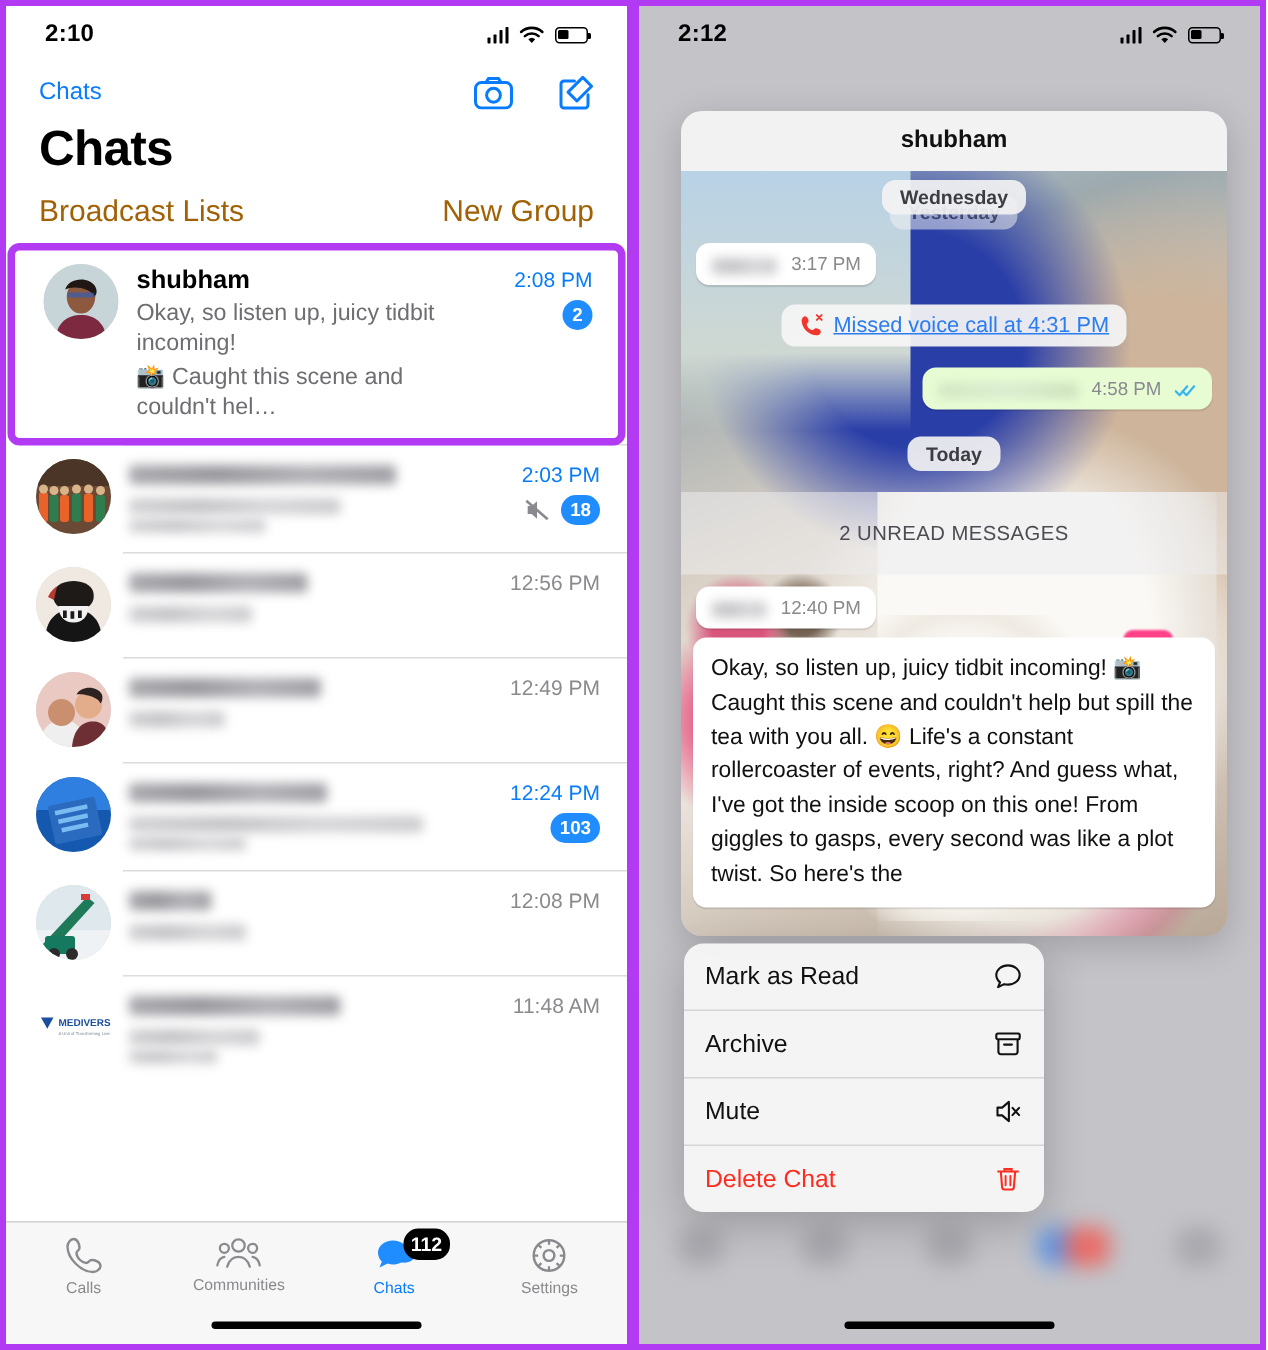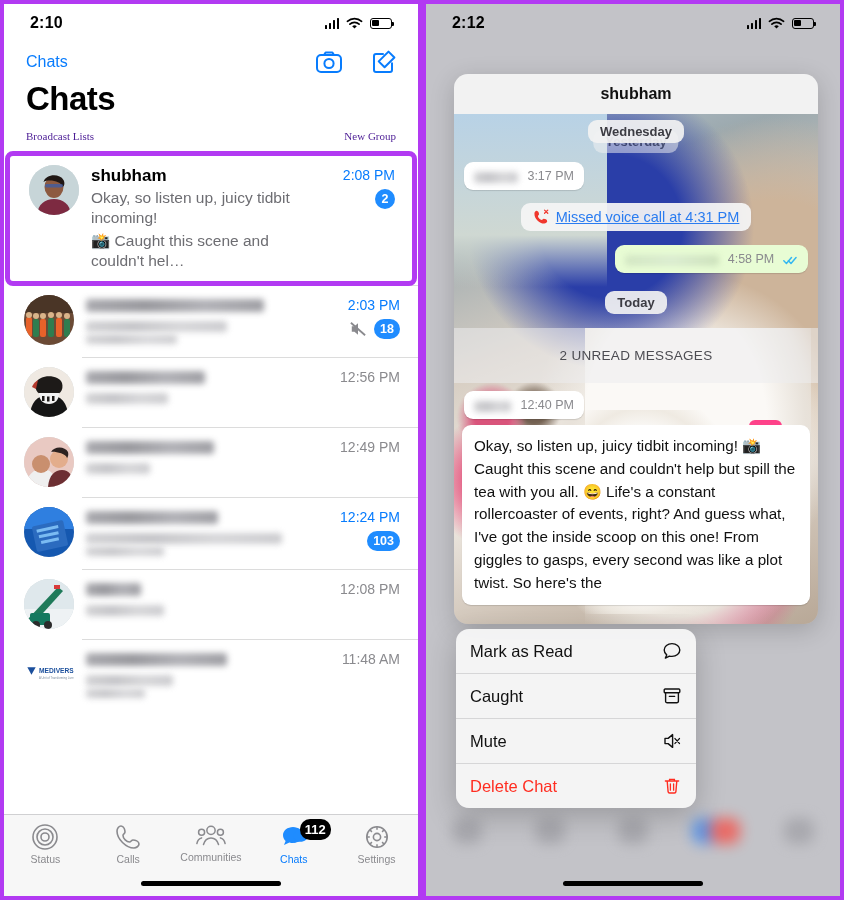--- a/index.html
+++ b/index.html
@@ -45,21 +45,21 @@
 
   
   .nav-top {
     display:flex; align-items:center; justify-content:space-between;
     padding: 6px 22px 0 22px; height: 34px;
   }
   .edit-link { font-size:16px; color:#087cfd; }
   .nav-actions{ display:flex; align-items:center; gap:30px;}
   .big-title { font-size:33px; font-weight:bold; color:#000; padding: 4px 22px 0 22px; letter-spacing:-.5px;}
   .sub-links{ display:flex; justify-content:space-between; padding: 12px 22px 10px 22px;}
-  .sub-links span { font-size:11px; color:#4c1d95;font-family:Liberation Serif, serif; }
+  .sub-links span { font-size:20px; color:#a16207; }
 
   
   .chat-list { position:relative; }
   .chat-row {
     display:flex; align-items:flex-start; gap:12px;
     padding: 10px 18px 10px 20px;
     position:relative; background:#fff;
   }
   .chat-row + .chat-row::before{
     content:""; position:absolute; left:78px; right:0; top:0; height:1px; background:#dcdcdc;
@@ -439,28 +439,20 @@
         <div class="row-right">
           <span class="row-time">11:48 AM</span>
         </div>
       </div>
 
     </div>
 
     <div class="tabbar">
       <div class="tab">
         <svg width="28" height="28" viewBox="0 0 28 28">
-          <circle cx="14" cy="14" r="12" fill="none" stroke="#8a8a8e" stroke-width="1.6"></circle>
-          <circle cx="14" cy="14" r="8" fill="none" stroke="#8a8a8e" stroke-width="1.6"></circle>
-          <circle cx="14" cy="14" r="4" fill="none" stroke="#8a8a8e" stroke-width="1.6"></circle>
-        </svg>
-        <span class="lbl">Status</span>
-      </div>
-      <div class="tab">
-        <svg width="28" height="28" viewBox="0 0 28 28">
           <path d="M7 3c3 0 4 4 4 6 0 1.6-2 2-2 3.4 0 3 3.6 6.6 6.6 6.6 1.4 0 1.8-2 3.4-2 2 0 6 1 6 4 0 2-2.6 4-5 4C12 25 3 16 3 8c0-2.4 2-5 4-5z" fill="none" stroke="#8a8a8e" stroke-width="1.6" stroke-linejoin="round"></path>
         </svg>
         <span class="lbl">Calls</span>
       </div>
       <div class="tab">
         <svg width="32" height="26" viewBox="0 0 34 26">
           <circle cx="17" cy="7" r="4.4" fill="none" stroke="#8a8a8e" stroke-width="1.6"></circle>
           <circle cx="7" cy="9" r="3.2" fill="none" stroke="#8a8a8e" stroke-width="1.6"></circle>
           <circle cx="27" cy="9" r="3.2" fill="none" stroke="#8a8a8e" stroke-width="1.6"></circle>
           <path d="M9 22c1.4-5 4-7 8-7s6.6 2 8 7" fill="none" stroke="#8a8a8e" stroke-width="1.6" stroke-linecap="round"></path>
@@ -574,21 +566,21 @@
     </div>
 
     <div class="ctx-menu">
       <div class="ctx-item">
         <span>Mark as Read</span>
         <svg width="20" height="20" viewBox="0 0 20 20">
           <path d="M10 2.6c4.4 0 7.8 2.9 7.8 6.4 0 3.5-3.4 6.4-7.8 6.4-.9 0-1.8-.1-2.6-.3l-4 2 1.3-3.2c-1.5-1.2-2.5-2.9-2.5-4.9 0-3.5 3.4-6.4 7.8-6.4z" fill="none" stroke="#111" stroke-width="1.4" stroke-linejoin="round"></path>
         </svg>
       </div>
       <div class="ctx-item">
-        <span>Caught</span>
+        <span>Archive</span>
         <svg width="20" height="20" viewBox="0 0 20 20">
           <rect x="2.2" y="3" width="15.6" height="3.8" rx="1" fill="none" stroke="#111" stroke-width="1.4"></rect>
           <path d="M3.6 6.8v8.4a1.6 1.6 0 0 0 1.6 1.6h9.6a1.6 1.6 0 0 0 1.6-1.6V6.8" fill="none" stroke="#111" stroke-width="1.4"></path>
           <path d="M7.4 10.4h5.2" stroke="#111" stroke-width="1.4" stroke-linecap="round"></path>
         </svg>
       </div>
       <div class="ctx-item">
         <span>Mute</span>
         <svg width="20" height="20" viewBox="0 0 20 20">
           <path d="M3 7.4h3.1L10.6 3.6v12.8L6.1 12.6H3z" fill="none" stroke="#111" stroke-width="1.4" stroke-linejoin="round"></path>

